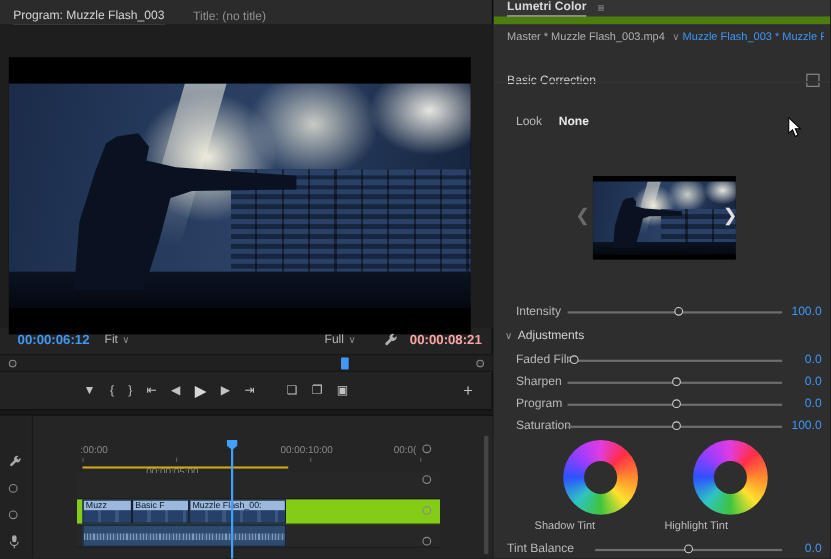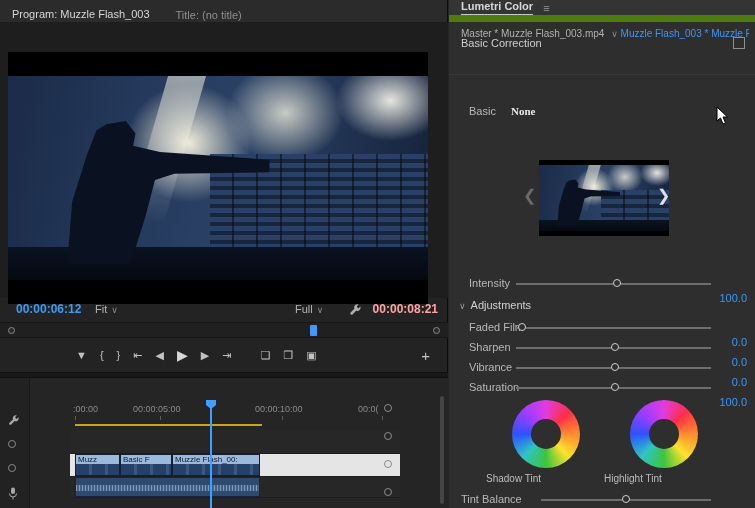--- a/index.html
+++ b/index.html
@@ -53,21 +53,21 @@
   
   .timeline{position:absolute;left:0;top:378px;width:448px;height:130px;background:#252525;}
   .tl-tools{position:absolute;left:0;top:0;width:30px;height:130px;background:#222;border-right:1px solid #191919;}
   .tl-tools .ic{position:absolute;left:8px;color:#9c9c9c;}
   .tl-circle{width:8px;height:8px;border:1px solid #8a8a8a;border-radius:50%;}
   .tl-ruler-label{position:absolute;top:26px;font-size:9px;color:#8a8a8a;}
   .tl-tick{position:absolute;top:38px;width:1px;height:4px;background:#5c5c5c;}
   .work-bar{position:absolute;left:75px;top:46px;width:187px;height:2px;background:#caa41c;}
   .lane{position:absolute;left:70px;width:330px;border-bottom:1px solid #1d1d1d;}
   .lane.v2{top:52px;height:24px;background:#272727;}
-  .lane.v1{top:76px;height:23px;background:#e5e5e5;}
+  .lane.v1{top:76px;height:23px;background:#84cc16;}
   .lane.a1{top:99px;height:21px;background:#272727;}
   .clip{position:absolute;top:0;height:22px;background:#31486b;border:1px solid #141f33;overflow:hidden;}
   .clip-name{display:block;height:9px;line-height:9px;background:#9cb8da;color:#0d1a2c;font-size:8px;padding:0 2px;white-space:nowrap;overflow:hidden;}
   .clip-body{position:absolute;left:0;top:9px;right:0;bottom:0;background:repeating-linear-gradient(90deg,#27406a 0 13px,#3a587f 13px 16px);}
   .aclip{position:absolute;left:5px;top:0;width:185px;height:20px;background:#2e4a6e;border:1px solid #16233a;}
   .aclip::after{content:"";position:absolute;left:0;top:7px;right:0;height:6px;
     background:repeating-linear-gradient(90deg,rgba(190,220,250,.55) 0 1px,rgba(190,220,250,.15) 1px 3px);}
   .playhead-line{position:absolute;left:210px;top:22px;width:2px;height:108px;background:#3fa0ff;}
   .playhead-head{position:absolute;left:206px;top:22px;width:10px;height:9px;background:#3fa0ff;clip-path:polygon(0 0,100% 0,100% 55%,50% 100%,0 55%);}
   .tl-right-circ{position:absolute;width:8px;height:8px;border:1px solid #8a8a8a;border-radius:50%;}
@@ -79,31 +79,31 @@
   .lum-title{font-size:11px;font-weight:bold;color:#d8d8d8;border-bottom:1px solid #c9c9c9;padding-bottom:2px;}
   .lum-menu{color:#9a9a9a;font-size:11px;}
   .crumbs{position:absolute;left:12px;top:28px;width:288px;font-size:10px;color:#b0b0b0;white-space:nowrap;overflow:hidden;}
   .crumbs .lnk{color:#3f96f4;}
   .sec-row{position:absolute;left:0;width:100%;height:20px;}
   .sec-label{position:absolute;left:12px;top:3px;font-size:11px;color:#cfcfcf;}
   .cb{position:absolute;right:10px;top:3px;width:12px;height:12px;border:1px solid #8f8f8f;background:transparent;text-align:center;line-height:11px;font-size:9px;color:#fff;}
   .cb.checked{background:#2d8ceb;border-color:#2d8ceb;}
   .sep{position:absolute;left:0;width:100%;height:1px;background:#262626;border-bottom:1px solid #383838;}
   .look-row{position:absolute;left:20px;top:105px;font-size:11px;color:#b8b8b8;}
-  .look-val{color:#e8e8e8;font-weight:bold;margin-left:12px;font-family:Liberation Serif, serif;}
+  .look-val{color:#e8e8e8;font-weight:bold;margin-left:12px;}
   .thumb-wrap{position:absolute;left:0;top:158px;width:100%;height:84px;}
   .thumb{position:absolute;left:90px;top:2px;width:130px;height:76px;background:#000;overflow:hidden;}
   .car-arrow{position:absolute;top:28px;font-size:16px;color:#6a6a6a;background:none;border:none;padding:0;}
   .car-arrow.right{color:#e0e0e0;}
 
   .param-row{position:absolute;left:0;width:100%;height:18px;}
   .p-label{position:absolute;left:20px;top:3px;font-size:11px;color:#b8b8b8;}
   .slider{position:absolute;left:67px;top:9px;width:195px;height:2px;background:#6e6e6e;}
   .knob{position:absolute;top:-4px;width:8px;height:8px;border:1px solid #cfcfcf;border-radius:50%;background:#2e2e2e;}
-  .p-val{position:absolute;right:8px;top:18px;width:42px;text-align:right;font-size:11px;color:#3f96f4;}
+  .p-val{position:absolute;right:8px;top:3px;width:42px;text-align:right;font-size:11px;color:#3f96f4;}
   .adj-head{position:absolute;left:10px;top:299px;font-size:11px;color:#d0d0d0;}
   .adj-caret{font-size:9px;color:#9a9a9a;margin-right:5px;}
 
   .wheel{position:absolute;top:400px;width:68px;height:68px;border-radius:50%;
     background:conic-gradient(from 0deg,#e23ce0,#ff2e48,#ff8c2e,#ffe12e,#3ec43e,#2ec4c4,#2e52ff,#9c3cff,#e23ce0);}
   .wheel::after{content:"";position:absolute;left:19px;top:19px;width:30px;height:30px;border-radius:50%;background:#2e2e2e;}
   .wheel-label{position:absolute;top:473px;width:120px;font-size:10px;color:#bdbdbd;}
 
   .cursor{position:absolute;left:716px;top:106px;pointer-events:none;}
 </style>
@@ -180,21 +180,21 @@
         <span class="ic" style="top:108px;">
           <svg width="10" height="13" viewBox="0 0 10 13">
               <rect x="3" y="0.5" width="4" height="6.5" rx="2" fill="#a8a8a8"></rect>
               <path d="M1.5 6.5 a3.5 3.5 0 0 0 7 0" fill="none" stroke="#a8a8a8"></path>
               <line x1="5" y1="10" x2="5" y2="12.5" stroke="#a8a8a8"></line>
             </svg>
         </span>
       </div>
 
       <span class="tl-ruler-label" style="left:73px;">:00:00</span>
-      <span class="tl-ruler-label" style="left:133px;">00:00:05:00</span>
+      <span class="tl-ruler-label" style="left:133px;margin-top:20px;">00:00:05:00</span>
       <span class="tl-ruler-label" style="left:255px;">00:00:10:00</span>
       <span class="tl-ruler-label" style="left:358px;">00:0(</span>
       <span class="tl-tick" style="left:75px;"></span>
       <span class="tl-tick" style="left:160px;"></span>
       <span class="tl-tick" style="left:282px;"></span>
       <span class="tl-tick" style="left:382px;"></span>
 
       <div class="work-bar"></div>
 
       <div class="lane v2"></div>
@@ -236,29 +236,29 @@
       <span class="lum-menu">≡</span>
     </div>
 
     <div class="crumbs">
       <span>Master * Muzzle Flash_003.mp4</span>
       <span class="caret">∨</span>
       <span class="lnk">Muzzle Flash_003</span>
       <span class="lnk">* Muzzle Flash_00...</span>
     </div>
 
-    <div class="sec-row" style="top:34px;padding-left:28px;">
+    <div class="sec-row" style="top:64px;padding-left:28px;">
       <span class="sec-label">Basic Correction</span>
       <span class="cb"></span>
     </div>
     <div class="sep" style="top:74px;"></div>
 
 
     <div class="look-row">
-      <span>Basic</span>
+      <span>Look</span>
       <span class="look-val">None</span>
     </div>
 
     <div class="thumb-wrap">
       <button class="car-arrow" style="left:74px;">❮</button>
       <div class="thumb">
         <div class="scene" style="left:0;top:5px;width:130px;height:66px;">
           <div class="sc-glow1"></div>
           <div class="sc-glow2"></div>
           <div class="sc-glow3"></div>
@@ -291,21 +291,21 @@
       <span class="p-val">0.0</span>
     </div>
     <div class="param-row" style="top:338px;">
       <span class="p-label">Sharpen</span>
       <span class="slider">
           <span class="knob" style="left: calc(51% - 4px);"></span>
         </span>
       <span class="p-val">0.0</span>
     </div>
     <div class="param-row" style="top:358px;">
-      <span class="p-label">Vibrance</span>
+      <span class="p-label">Program</span>
       <span class="slider">
           <span class="knob" style="left: calc(51% - 4px);"></span>
         </span>
       <span class="p-val">0.0</span>
     </div>
     <div class="param-row" style="top:378px;">
       <span class="p-label">Saturation</span>
       <span class="slider">
           <span class="knob" style="left: calc(51% - 4px);"></span>
         </span>

